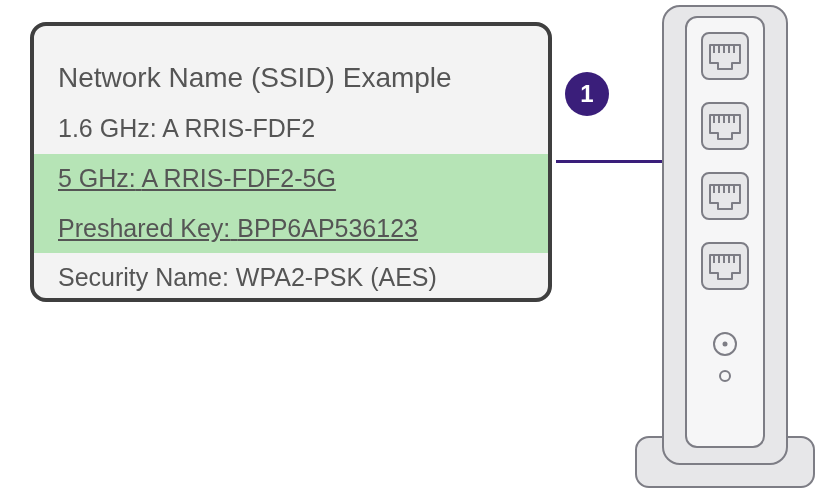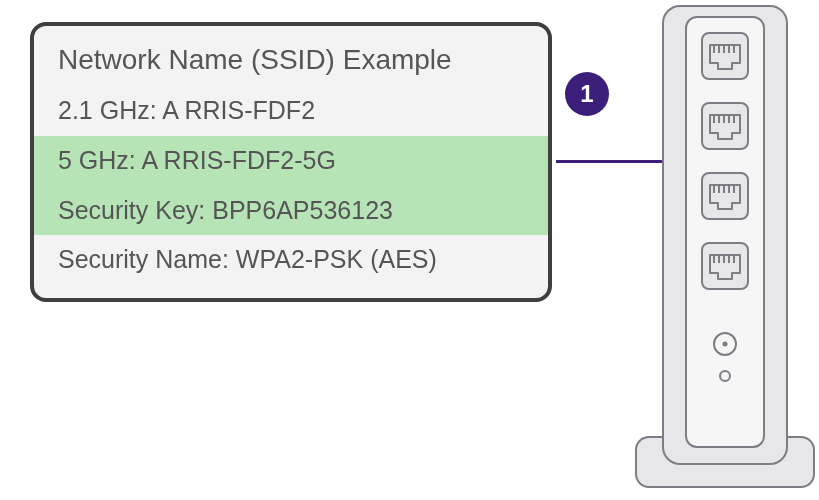--- a/index.html
+++ b/index.html
@@ -23,33 +23,35 @@
     background: #F3F3F3;
     border: 4px solid #3F3F3F;
     border-radius: 16px;
     box-sizing: border-box;
     padding: 0;
   }
   .card .title {
     font-size: 28px;
     color: #555555;
     padding: 18px 24px 10px 24px;
+    margin-top: 18px;
   }
   .card .row {
     font-size: 25px;
     color: #555555;
     padding: 8px 24px;
     line-height: 1.35;
   }
   .card .row .label,
   .card .row .value {
     display: inline;
   }
   .card .highlight {
     background: #B6E4B6;
+    text-decoration: underline;
   }
 
   
   .line {
     position: absolute;
     left: 556px;   
     top: 160px;
     width: 106px;  
     height: 3px;
     background: #3A1E7A;
@@ -159,33 +161,33 @@
     box-sizing: border-box;
   }
 </style>
 </head>
 <body>
 
 <div class="card">
   <div class="title">Network Name (SSID) Example</div>
 
   <div class="row">
-    <span class="label">2.1 GHz:</span>
+    <span class="label">1.6 GHz:</span>
     <span> </span>
     <span class="value">A RRIS-FDF2</span>
   </div>
 
   <div class="row highlight">
     <span class="label">5 GHz:</span>
     <span> </span>
     <span class="value">A RRIS-FDF2-5G</span>
   </div>
 
   <div class="row highlight">
-    <span class="label">Security Key:</span>
+    <span class="label">Preshared Key:</span>
     <span> </span>
     <span class="value">BPP6AP536123</span>
   </div>
 
   <div class="row">
     <span class="label">Security Name:</span>
     <span> </span>
     <span class="value">WPA2-PSK (AES)</span>
   </div>
 </div>

